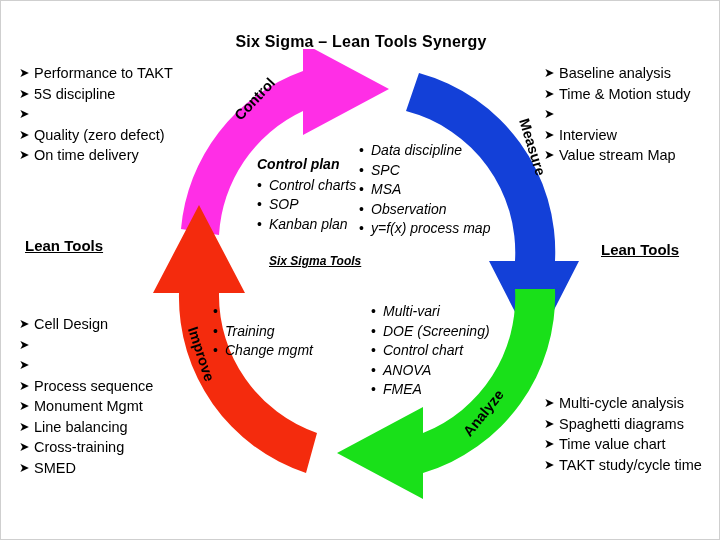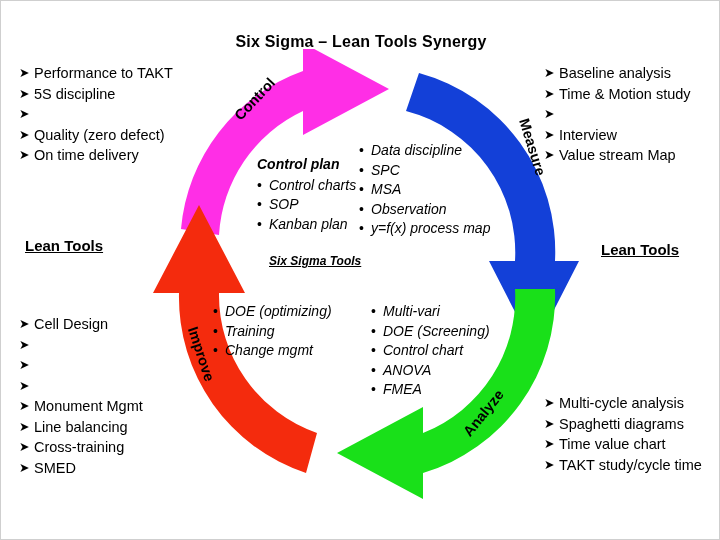--- a/index.html
+++ b/index.html
@@ -233,20 +233,21 @@
         <span>Cell Design</span>
       </div>
     <div class="row">
         <span class="mark">➤</span>
       </div>
     <div class="row">
         <span class="mark">➤</span>
       </div>
     <div class="row">
         <span class="mark">➤</span>
+        <span>Process sequence</span>
       </div>
     <div class="row">
         <span class="mark">➤</span>
         <span>Monument Mgmt</span>
       </div>
     <div class="row">
         <span class="mark">➤</span>
         <span>Line balancing</span>
       </div>
     <div class="row">
@@ -318,21 +319,20 @@
         <span class="dot">•</span>
         <span>y=f(x) process map</span>
       </div>
   </div>
 
   <div id="center-title">Six Sigma Tools</div>
 
   <div class="inner-block" id="improve-list">
     <div class="li">
         <span class="dot">•</span>
-        <span>DOE (optimizing)</span>
       </div>
     <div class="li">
         <span class="dot">•</span>
         <span>Training</span>
       </div>
     <div class="li">
         <span class="dot">•</span>
         <span>Change mgmt</span>
       </div>
   </div>

